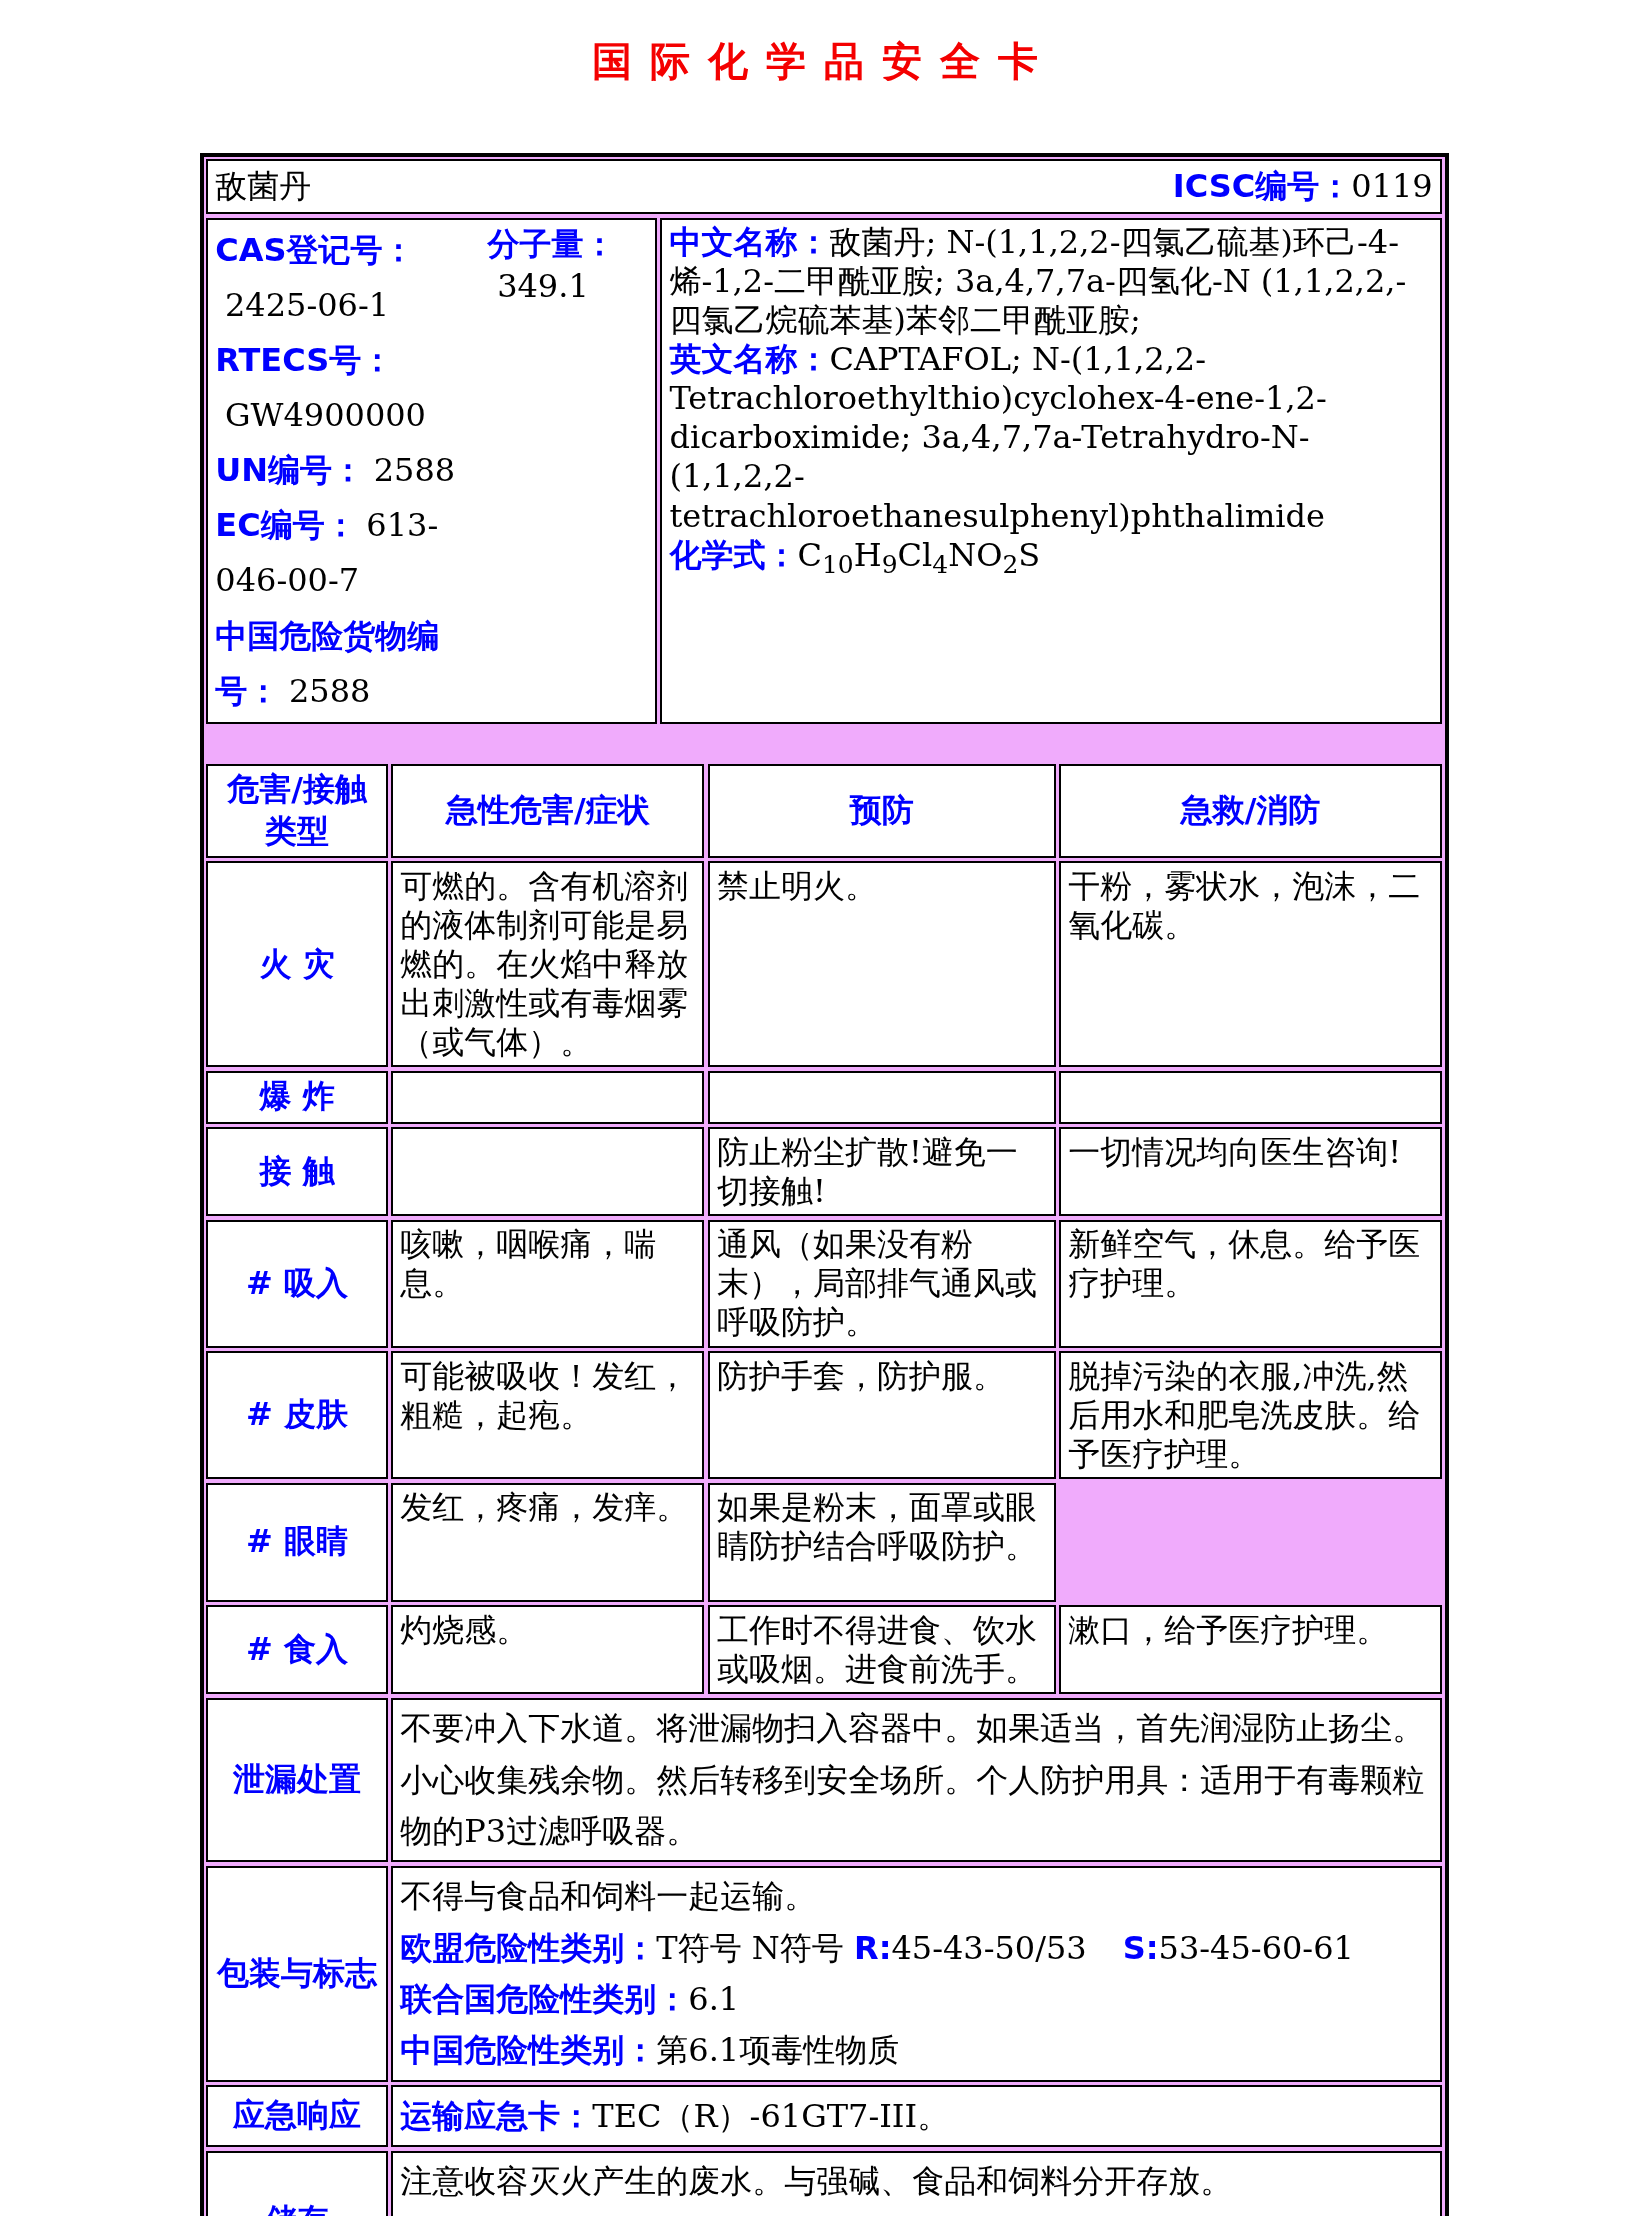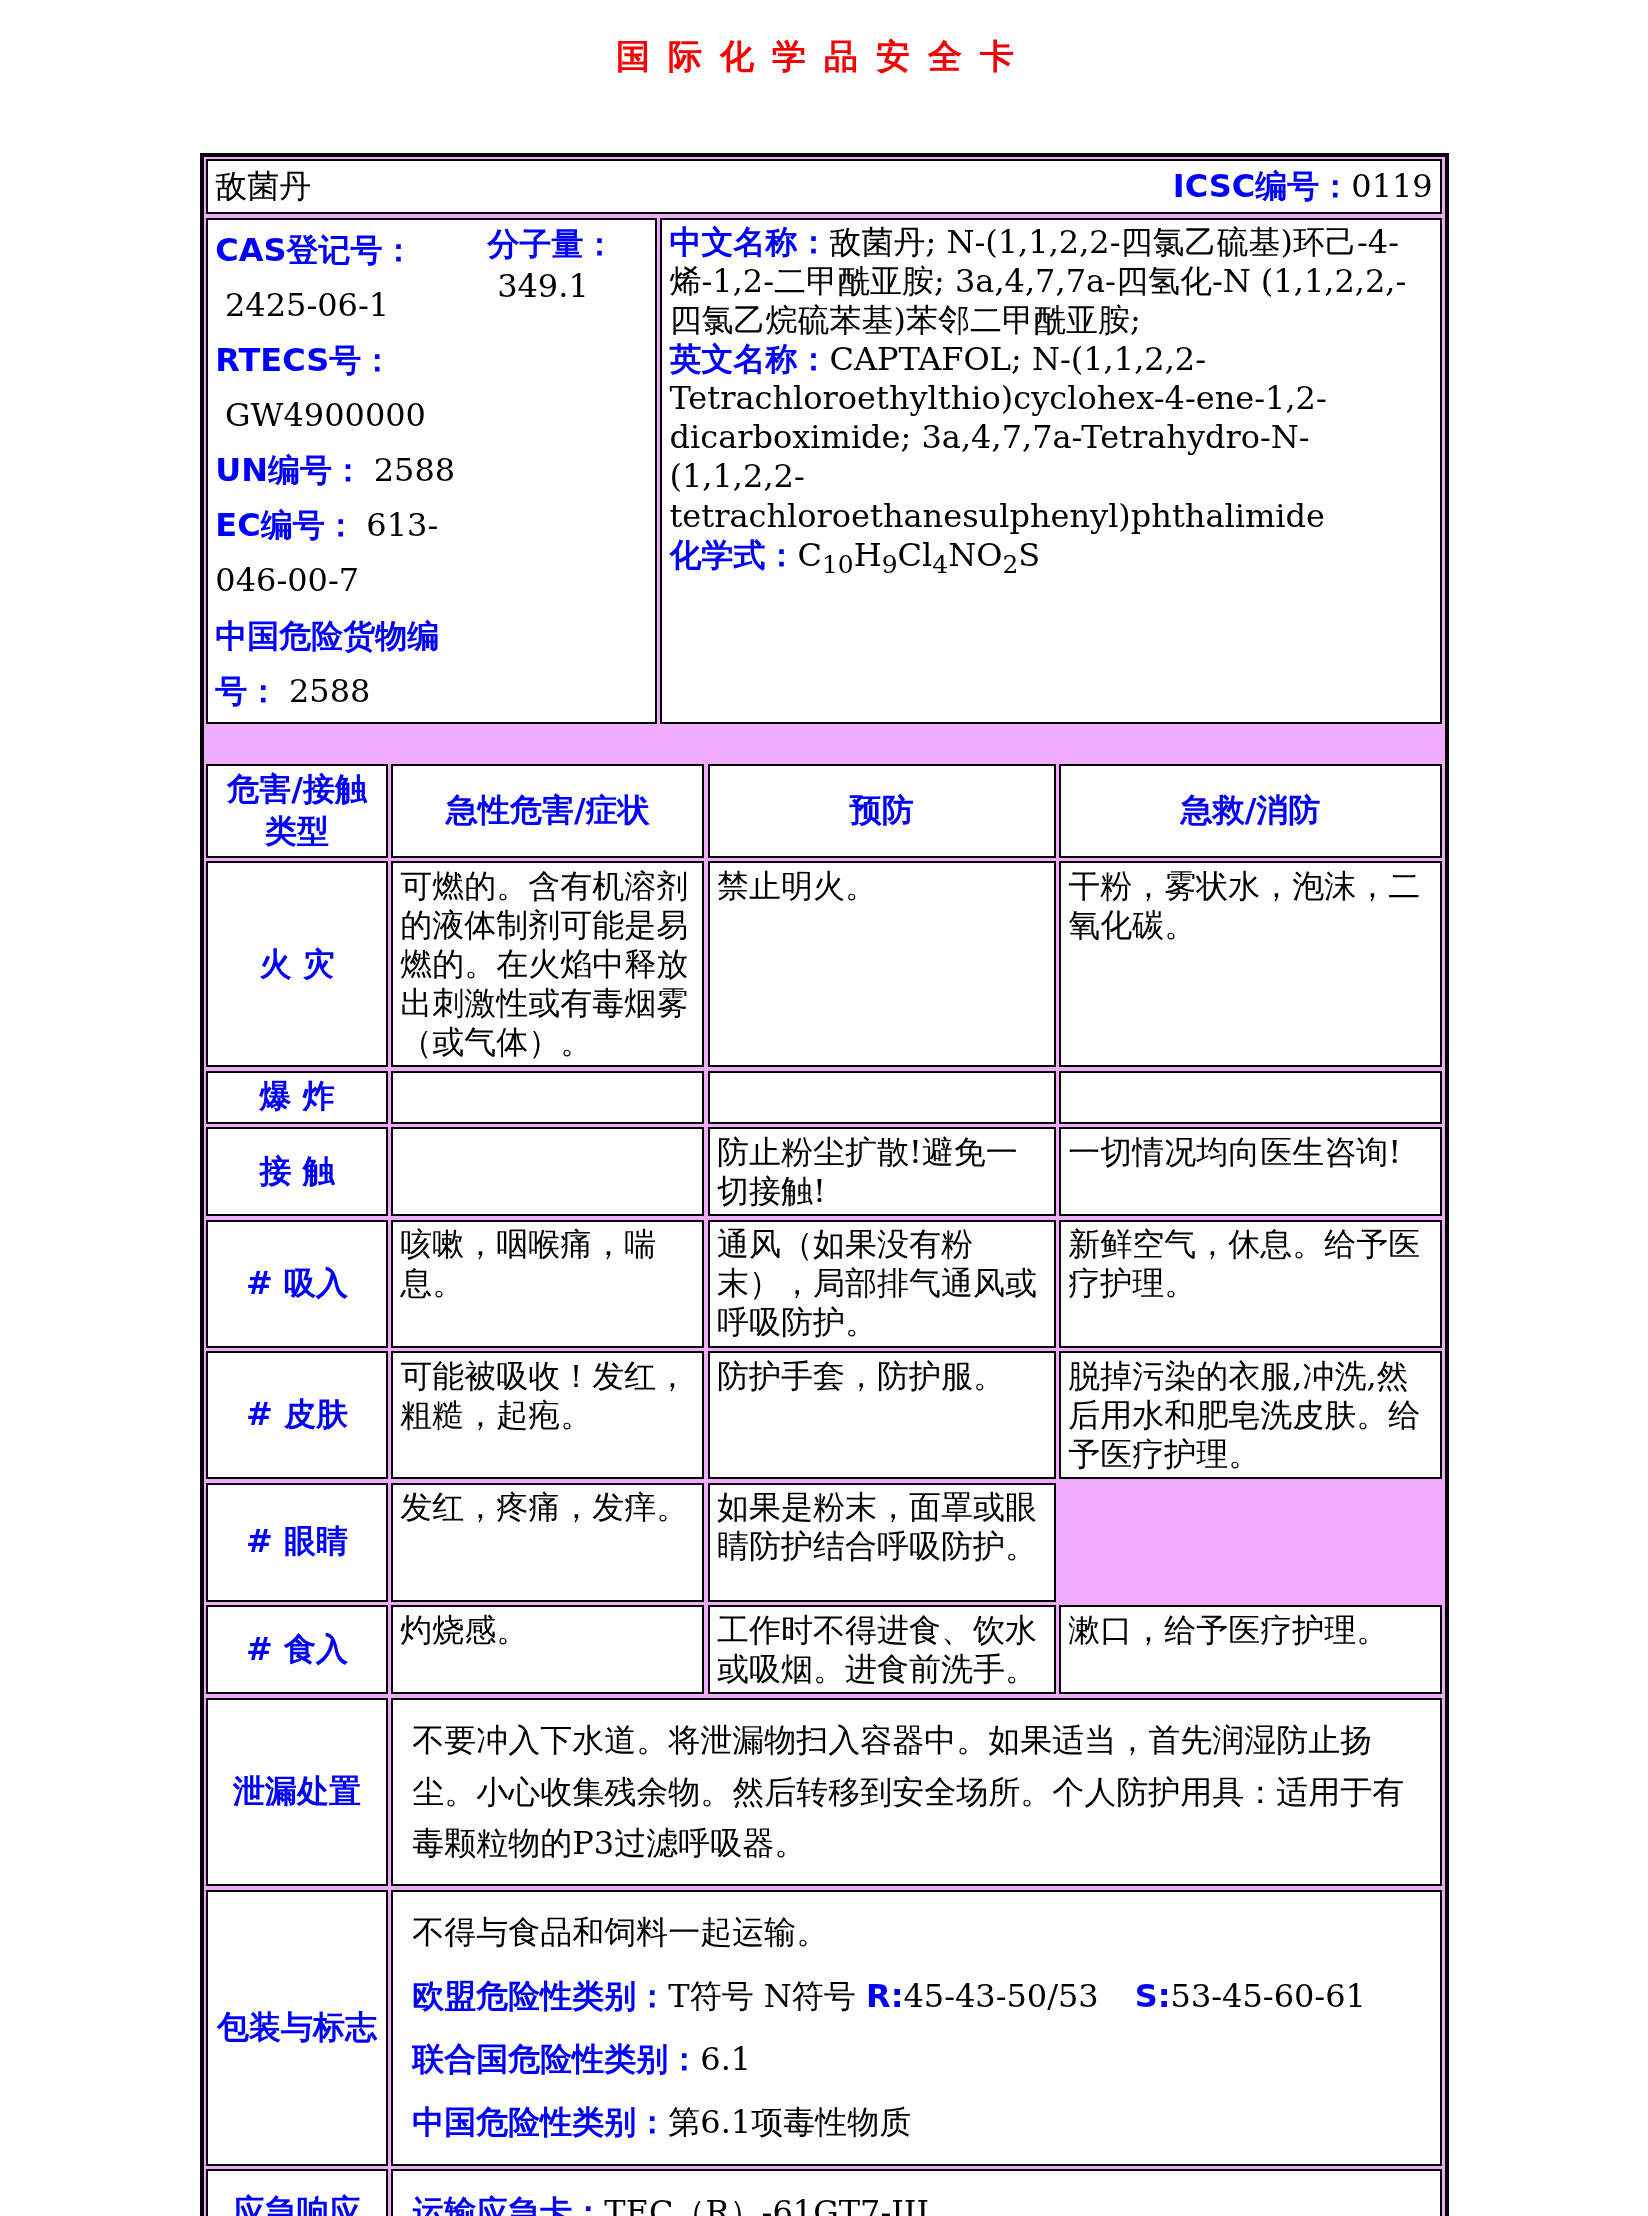--- a/index.html
+++ b/index.html
@@ -15,21 +15,21 @@
     color: #000000;
     overflow: hidden;
   }
   .page-title {
     margin: 12.5px 0 0 0;
     padding-top: 21px;
     text-align: center;
     color: #f40000;
     font-family: "DejaVu Sans", "Liberation Sans", sans-serif;
     font-weight: bold;
-    font-size: 34px;
+    font-size: 40px;
     letter-spacing: 18px;
     height: 55px;
   }
   .card {
     width: 1249px;
     margin: 64px auto 0 auto;
     border: 4.2px solid #000;
     padding: 2.8px;
     background: #f0abfc;
     display: flex;
@@ -95,21 +95,21 @@
     align-items: center;
     justify-content: center;
     text-align: center;
     color: #0000ff;
     font-family: "DejaVu Sans", "Liberation Sans", sans-serif;
     font-weight: bold;
     line-height: 1.3;
   }
   .body-cell { line-height: 1.22; }
   .sect-cell { line-height: 1.6; }
-  .sect-cell .para { margin: 12px; }
+  .sect-cell .para { margin: 0; }
 </style>
 </head>
 <body>
 
 <h1 class="page-title">国际化学品安全卡</h1>
 
 <div class="card">
 
   <div class="row r-name">
     <div class="cell name-cell">

